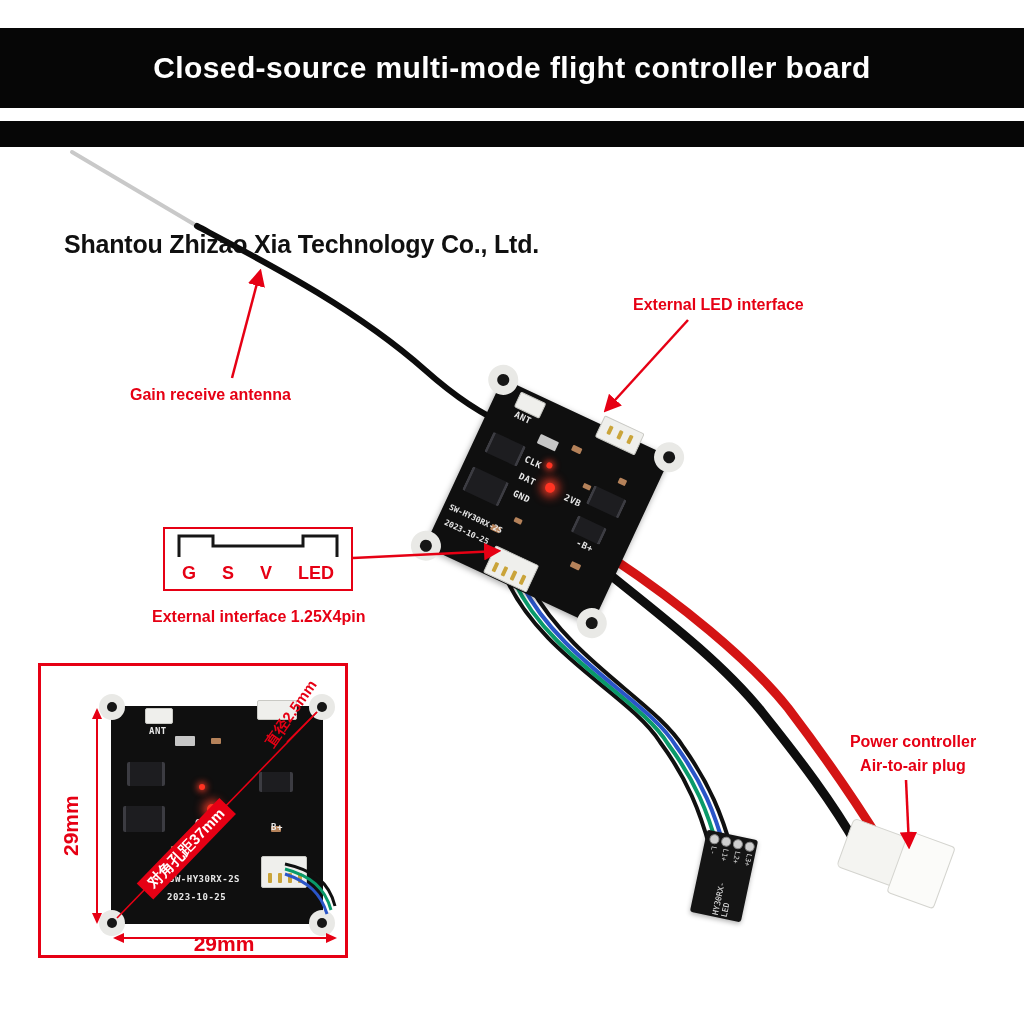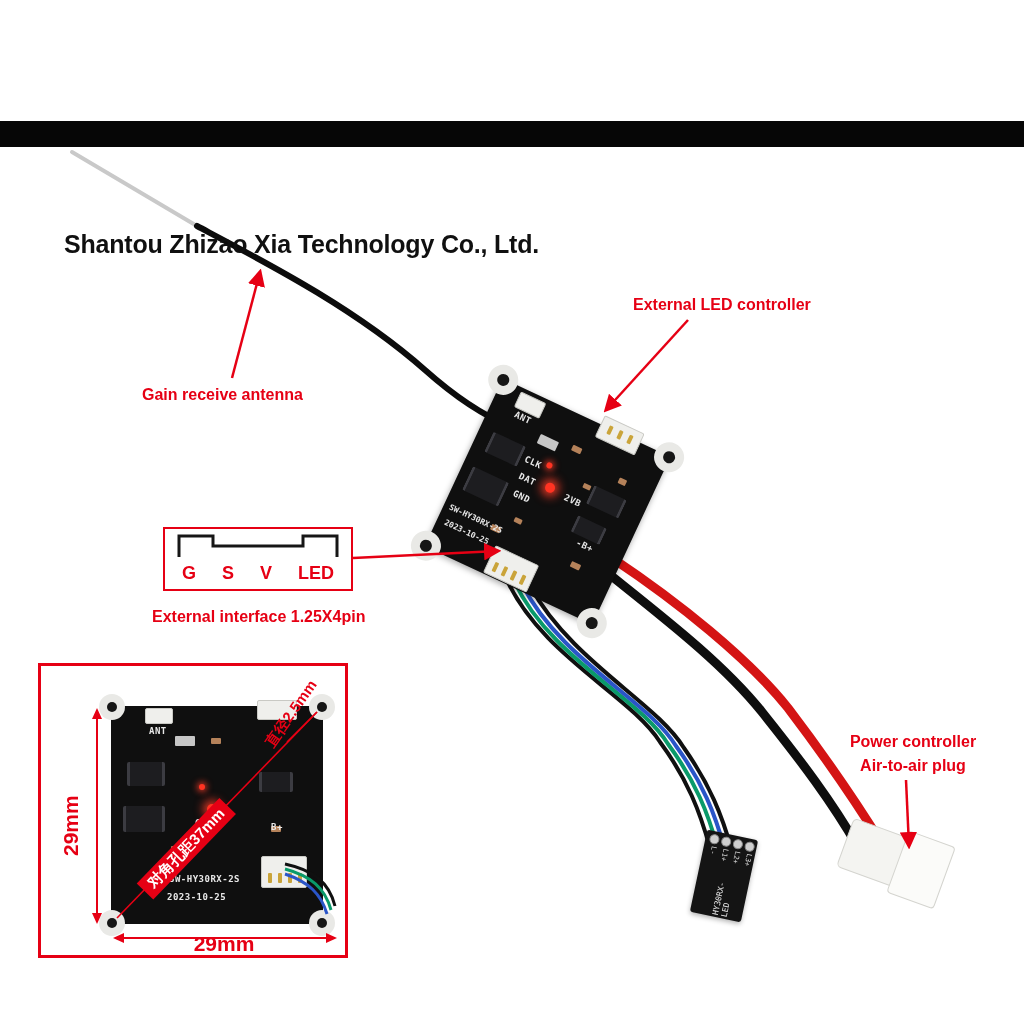--- a/index.html
+++ b/index.html
@@ -77,20 +77,23 @@
               transform:rotate(-55deg);transform-origin:left bottom;z-index:4;white-space:nowrap;}
   .ribbon{position:absolute;left:104px;top:214px;background:#e60014;color:#fff;font-weight:700;
           font-size:15px;padding:2px 8px;transform:rotate(-46deg);transform-origin:left center;
           z-index:4;white-space:nowrap;}
 </style>
 </head>
 <body>
 
 <div class="page">
 
+  <div class="banner">
+    <div class="banner-text">Closed-source multi-mode flight controller board</div>
+  </div>
   <div class="stripe"></div>
 
   <div class="wm wm-top">Shantou Zhizao Xia Technology Co., Ltd.</div>
 
   <svg class="wires" width="1024" height="1024">
     <path d="M72,152 L197,226" stroke="#c9c9c9" stroke-width="4" stroke-linecap="round" fill="none"></path>
     <path d="M197,226 C265,262 355,308 425,370 C470,410 505,426 527,432" stroke="#0c0c0c" stroke-width="6" stroke-linecap="round" fill="none"></path>
     <path d="M506,578 C540,655 630,695 660,742 C688,780 700,812 710,848" stroke="#101010" stroke-width="4" fill="none"></path>
     <path d="M514,581 C550,658 640,698 668,744 C696,782 708,813 718,849" stroke="#0a9a6a" stroke-width="4" fill="none"></path>
     <path d="M522,584 C560,660 648,700 676,746 C703,783 715,814 725,850" stroke="#2a55c8" stroke-width="4" fill="none"></path>
@@ -160,22 +163,22 @@
     <div class="pin" style="left:16px;"></div>
     <div class="pin" style="left:28px;"></div>
     <div class="pin" style="left:40px;"></div>
     <span class="pl" style="left:3px;">L-</span>
     <span class="pl" style="left:15px;">L1+</span>
     <span class="pl" style="left:27px;">L2+</span>
     <span class="pl" style="left:39px;">L3+</span>
     <span class="ledconn-model">HY30RX-LED</span>
   </div>
 
-  <div class="note" style="left:633px;top:296px;">External LED controller</div>
-  <div class="note" style="left:130px;top:386px;margin-left:12px;">Gain receive antenna</div>
+  <div class="note" style="left:633px;top:296px;">External LED interface</div>
+  <div class="note" style="left:130px;top:386px;">Gain receive antenna</div>
   <div class="note" style="left:152px;top:608px;">External interface 1.25X4pin</div>
   <div class="note note-power" style="left:843px;top:733px;">Power controller</div>
   <div class="note note-power" style="left:843px;top:757px;">Air-to-air plug</div>
 
   <div class="pinout-box">
     <svg class="pinout-outline" width="170" height="26" viewBox="0 0 170 26">
       <path d="M6,25 V4 H40 V14 H130 V4 H164 V25" fill="none" stroke="#161616" stroke-width="3"></path>
     </svg>
     <div class="pinout-pins">
       <span>G</span>

